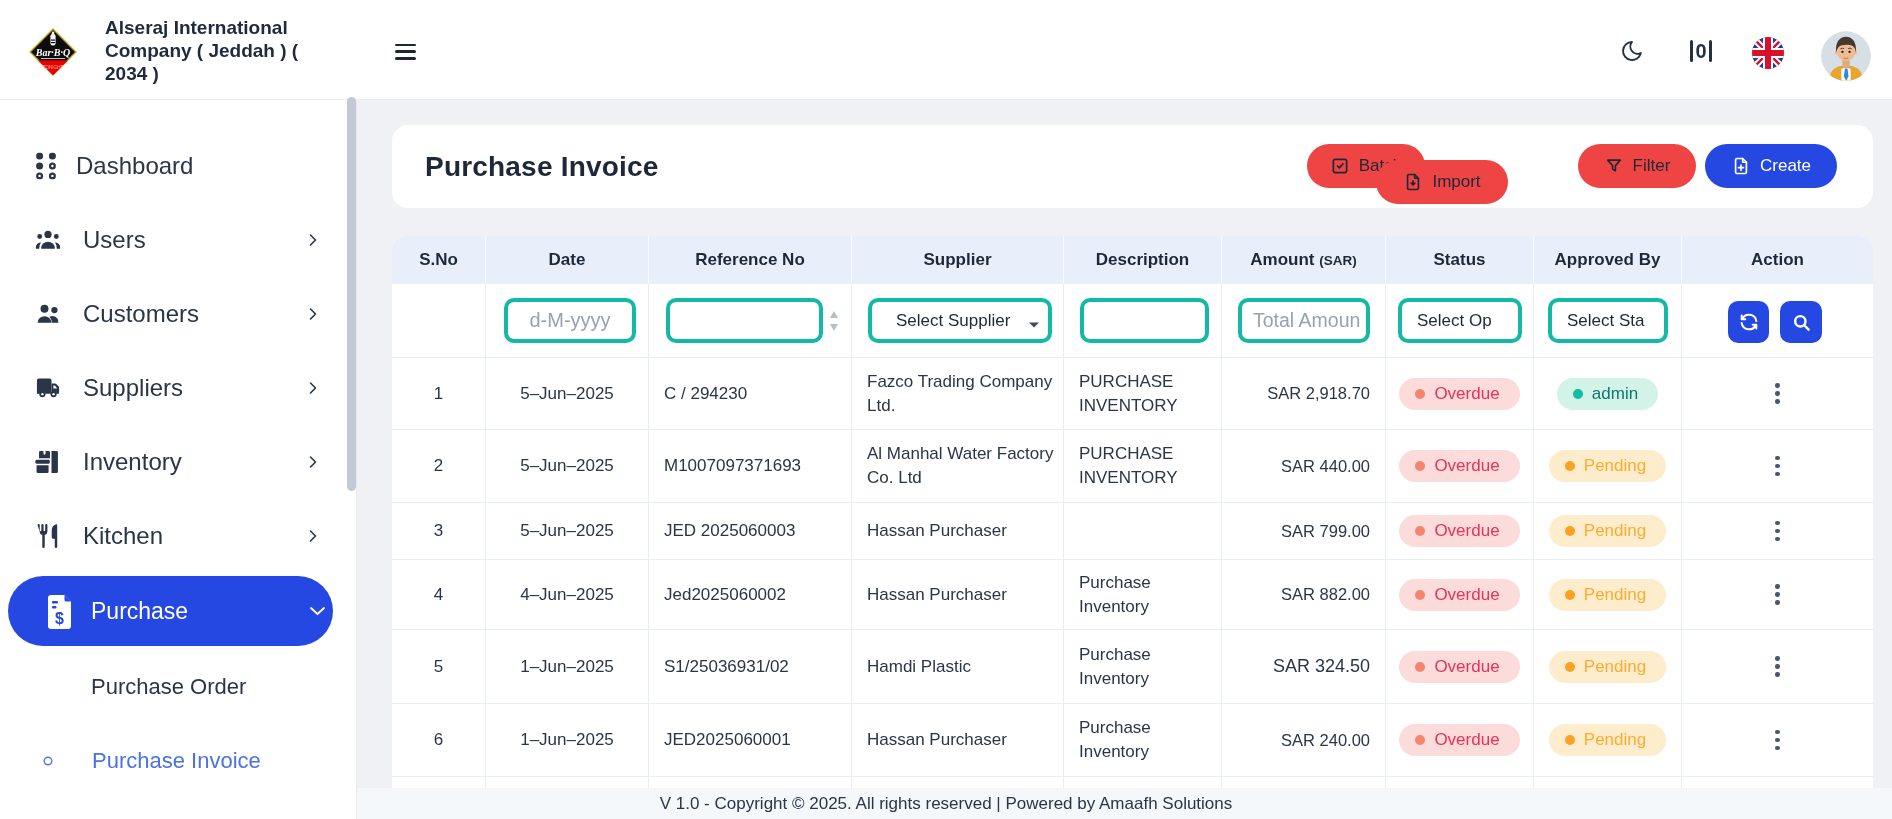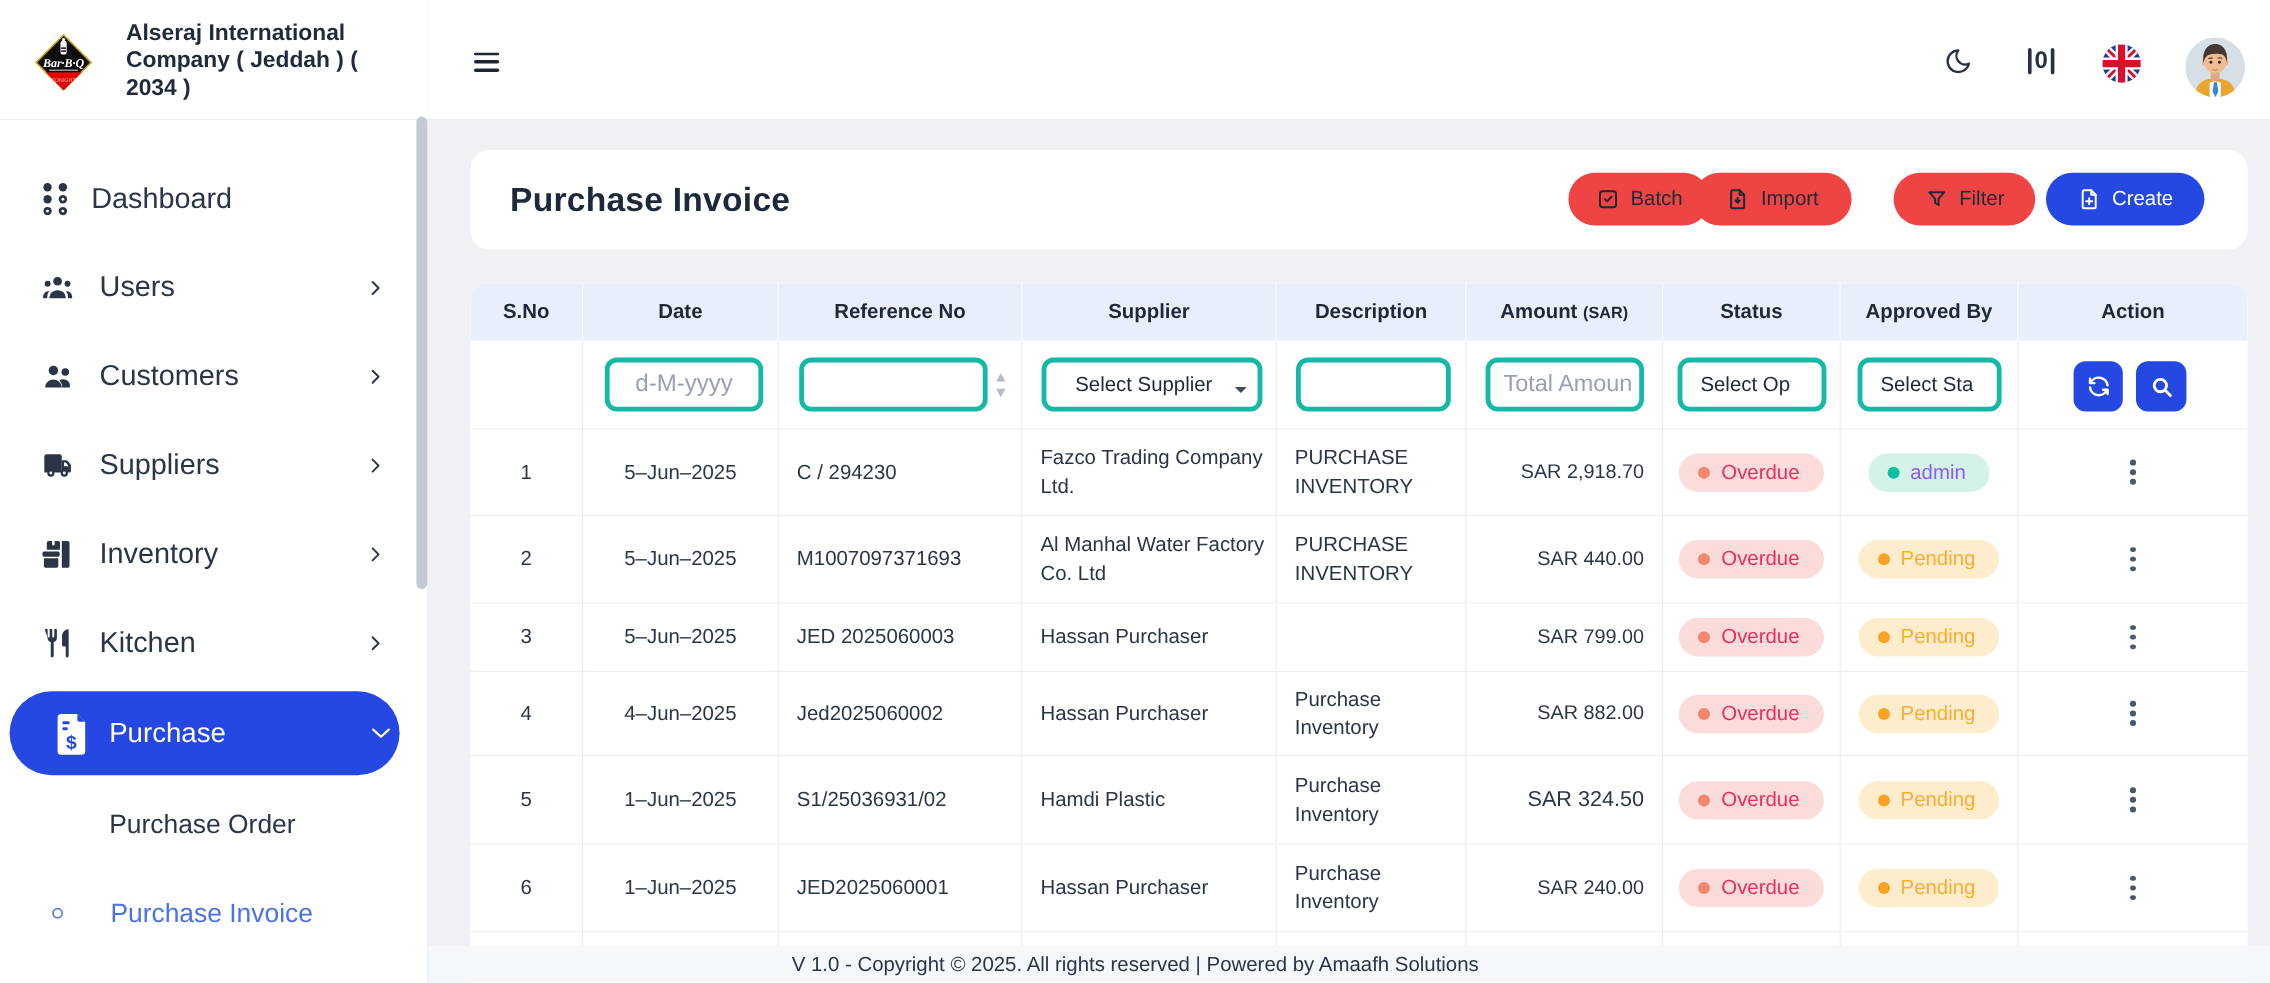--- a/index.html
+++ b/index.html
@@ -44,21 +44,21 @@
 .dcell { position:absolute; top:0; height:100%; border-right:1px solid #e9eef5; font-size:17px; color:#2a3547; display:flex; align-items:center; }
 .cc { justify-content:center; }
 .lc { padding-left:15px; }
 .rc { justify-content:flex-end; padding-right:15px; }
 .badge { height:32px; border-radius:16px; display:flex; align-items:center; padding:0 20px 0 16px; gap:9px; font-size:17px; }
 .dot { width:10px; height:10px; border-radius:50%; }
 .b-over { background:#fbdcda; color:#e8315b; }
 .b-over .dot { background:#f3866c; }
 .b-pend { background:#fdedcd; color:#fbad32; }
 .b-pend .dot { background:#f9a225; }
-.b-admin { background:#d3f3e8; color:#8b5cf6; }
+.b-admin { background:#d3f3e8; color:#0f766e; }
 .b-admin .dot { background:#0fbfa0; }
 .kebab { display:flex; flex-direction:column; gap:3.5px; align-items:center; }
 .kebab div { width:4.5px; height:4.5px; border-radius:50%; background:#475972; }
 
 
 #footer { position:absolute; left:357px; top:788px; width:1535px; height:31px; background:#f5f8fb; z-index:4; }
 #ftext { position:absolute; left:0; top:788px; width:1892px; height:31px; display:flex; align-items:center; justify-content:center; font-size:17px; color:#2a3547; z-index:4; }
 </style>
 </head>
 <body>
@@ -244,21 +244,21 @@
 
   <div id="hcard">
     <div id="htitle">Purchase Invoice</div>
     <div class="hbtn" style="left:915px; width:118px;">
       <svg width="20" height="20" viewBox="0 0 24 24" fill="none" stroke="#1d2939" stroke-width="2" stroke-linecap="round" stroke-linejoin="round">
         <rect x="4" y="4" width="16" height="16" rx="2.5"></rect>
         <path d="M9 12 l2.2 2.2 L15.5 9.5"></path>
       </svg>
       <span>Batch</span>
     </div>
-    <div class="hbtn" style="left:1019px; width:132px;">
+    <div class="hbtn" style="left:984px; width:132px;margin-top:16px;">
       <svg width="20" height="20" viewBox="0 0 24 24" fill="none" stroke="#1d2939" stroke-width="2" stroke-linecap="round" stroke-linejoin="round">
         <path d="M14 3 H7 a1.5 1.5 0 0 0-1.5 1.5 v15 A1.5 1.5 0 0 0 7 21 h10 a1.5 1.5 0 0 0 1.5-1.5 V7.5 Z"></path>
         <path d="M14 3 v4.5 h4.5"></path>
         <path d="M12 10.5 v5 m0 0 l-2.2-2.2 m2.2 2.2 l2.2-2.2"></path>
       </svg>
       <span>Import</span>
     </div>
     <div class="hbtn" style="left:1186px; width:118px;">
       <svg width="20" height="20" viewBox="0 0 24 24" fill="none" stroke="#1d2939" stroke-width="2" stroke-linecap="round" stroke-linejoin="round">
         <path d="M4.5 5 h15 l-5.8 6.6 v6.2 l-3.4-2.2 v-4 z"></path>

